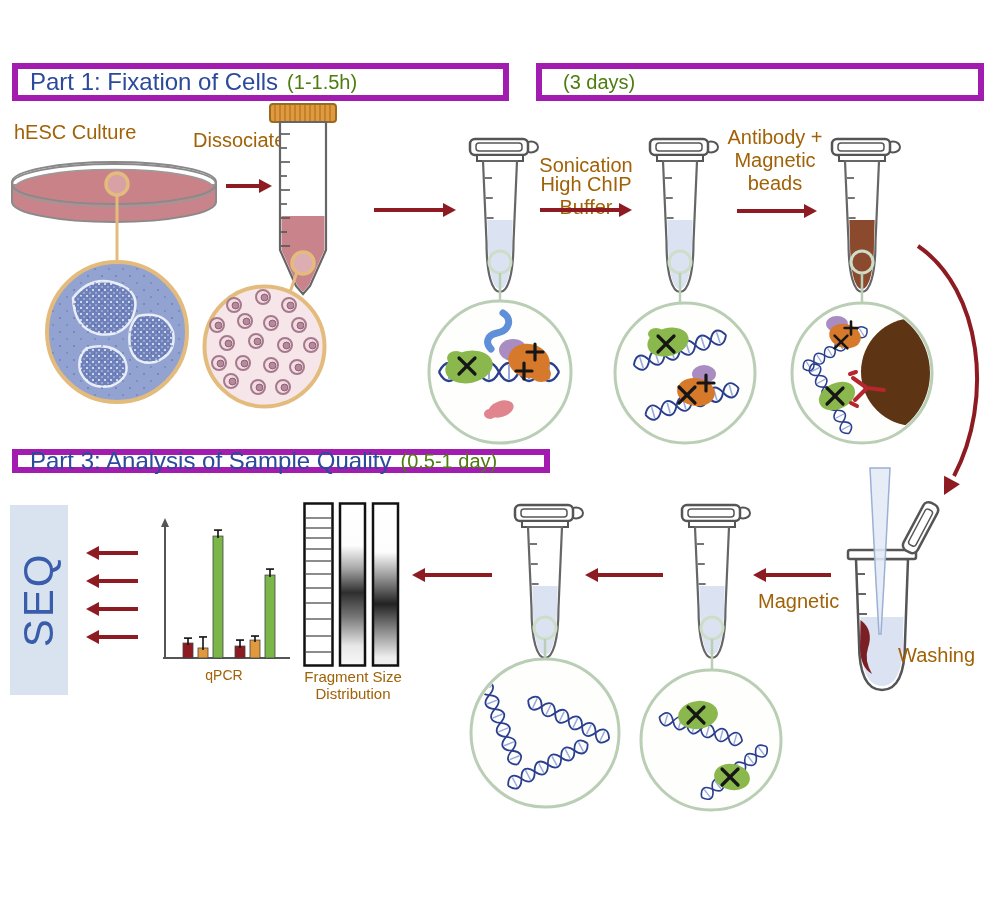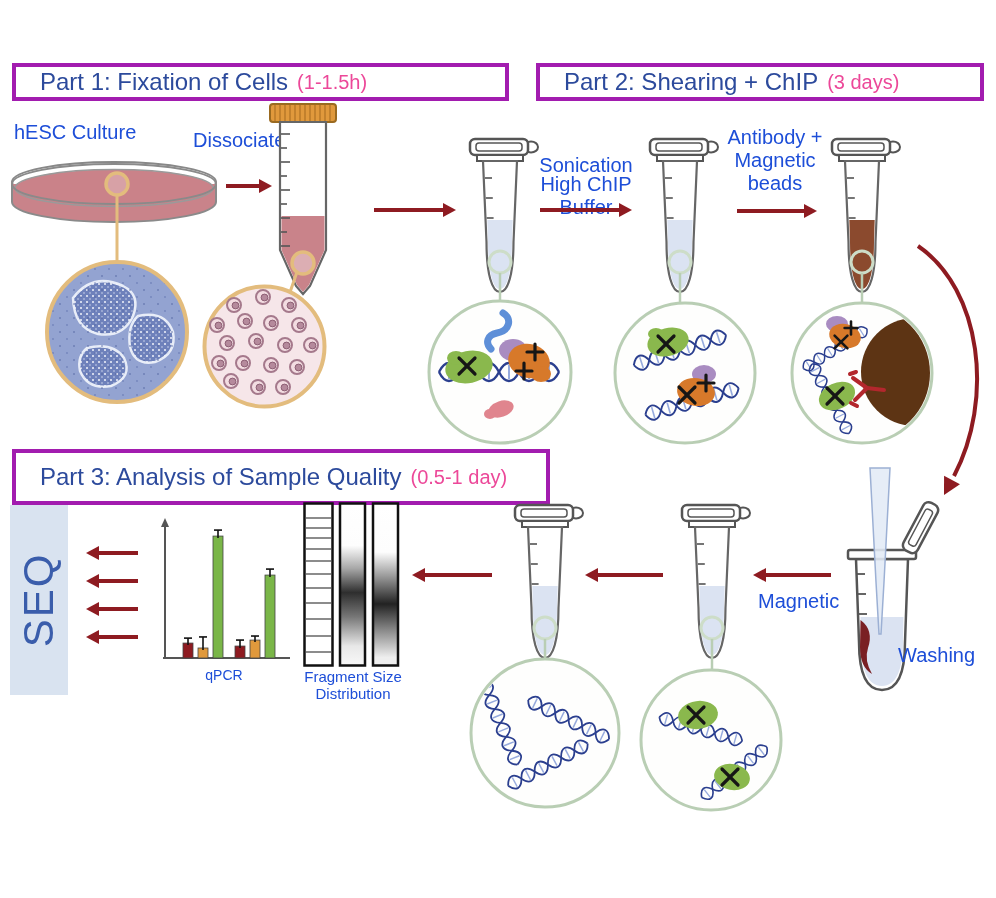--- a/index.html
+++ b/index.html
@@ -1,22 +1,22 @@
 <!DOCTYPE html>
 <html><head>
 <meta charset="utf-8">
 <style>
   html,body{margin:0;padding:0;background:#fff;}
   #canvas{position:relative;width:996px;height:898px;background:#fff;overflow:hidden;
           font-family:"Liberation Sans",sans-serif;color:#111;}
-  .hdr{position:absolute;border:4px solid #a21caf;background:#fff;display:flex;align-items:center;
-       padding-left:24px;box-sizing:border-box;}
+  .hdr{position:absolute;border:6px solid #a21caf;background:#fff;display:flex;align-items:center;
+       padding-left:12px;box-sizing:border-box;}
   .hdr .t{color:#2c4a9c;font-size:24px;white-space:nowrap;}
-  .hdr .d{color:#ec4899;font-size:20px;margin-left:9px;white-space:nowrap;}
-  .lbl{position:absolute;color:#1d4ed8;font-size:20px;line-height:1.16;white-space:pre-line;}
+  .hdr .d{color:#4d7c0f;font-size:20px;margin-left:9px;white-space:nowrap;}
+  .lbl{position:absolute;color:#a16207;font-size:20px;line-height:1.16;white-space:pre-line;}
   .ctr{text-align:center;}
   .arrow{position:absolute;height:14px;}
   .arrow .sh{position:absolute;background:#8e1b21;height:4px;top:5px;}
   .arrow .hd{position:absolute;width:0;height:0;top:0;border-top:7px solid transparent;border-bottom:7px solid transparent;}
   .arrow.right .sh{left:0;right:11px;}
   .arrow.right .hd{right:0;border-left:13px solid #8e1b21;}
   .arrow.left .sh{left:11px;right:0;}
   .arrow.left .hd{left:0;border-right:13px solid #8e1b21;}
   #seq-box{position:absolute;left:10px;top:505px;width:58px;height:190px;background:#d9e3f0;
            display:flex;align-items:center;justify-content:center;}
@@ -63,24 +63,23 @@
           <line x1="0" y1="-8" x2="0" y2="8"></line>
       </g>
     </defs>
   </svg>
 
   <div class="hdr" style="left:12px;top:63px;width:497px;height:38px">
     <span class="t">Part 1: Fixation of Cells</span>
     <span class="d">(1-1.5h)</span>
   </div>
   <div class="hdr" style="left:536px;top:63px;width:448px;height:38px">
-    <span class="t">Part 2: Shearing + ChIP</span>
     <span class="d">(3 days)</span>
   </div>
-  <div class="hdr" style="left:12px;top:449px;width:538px;height:56px">
+  <div class="hdr" style="left:12px;top:449px;width:538px;height:24px">
     <span class="t">Part 3: Analysis of Sample Quality</span>
     <span class="d">(0.5-1 day)</span>
   </div>
 
   <div class="lbl" style="left:14px;top:121px">hESC Culture</div>
 
   <svg style="left:8px;top:160px" width="212" height="90">
     <ellipse cx="106" cy="22" rx="102" ry="20" fill="#fff" stroke="#888" stroke-width="2"></ellipse>
     <path d="M4,24 L4,42 A102 20 0 0 0 208 42 L208,24" fill="#c9838a" stroke="#8a8a8a" stroke-width="2"></path>
     <ellipse cx="106" cy="28" rx="99" ry="18.5" fill="#ca8289" stroke="#9a9a9a" stroke-width="1.5"></ellipse>

